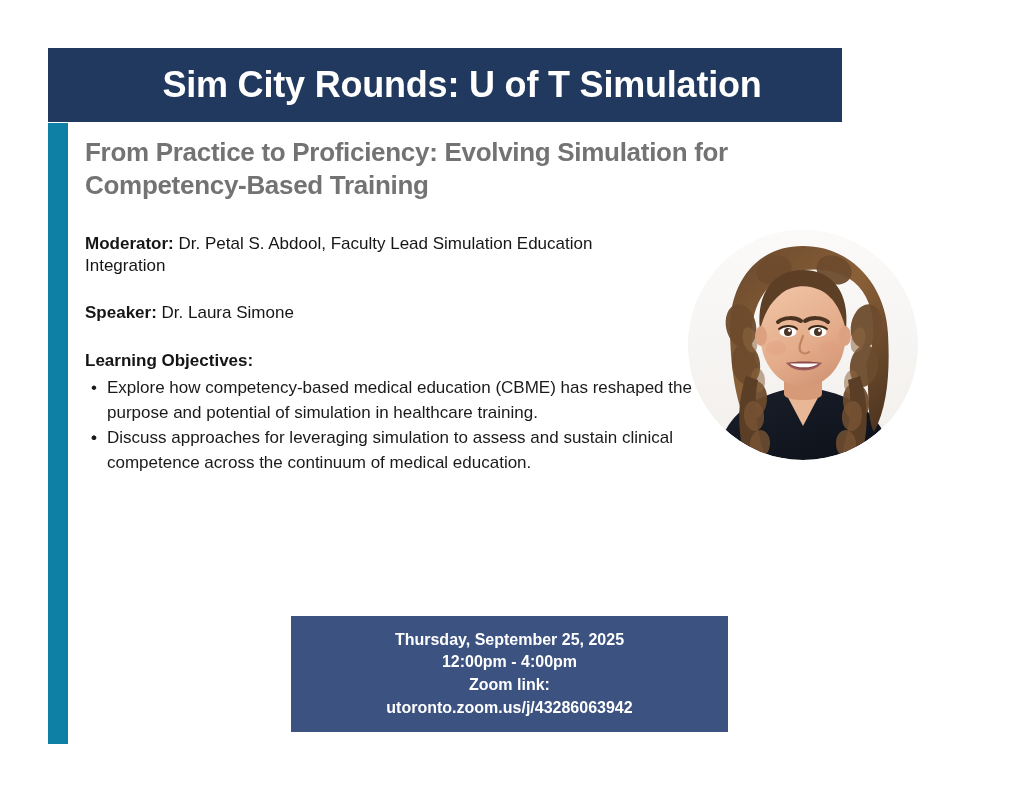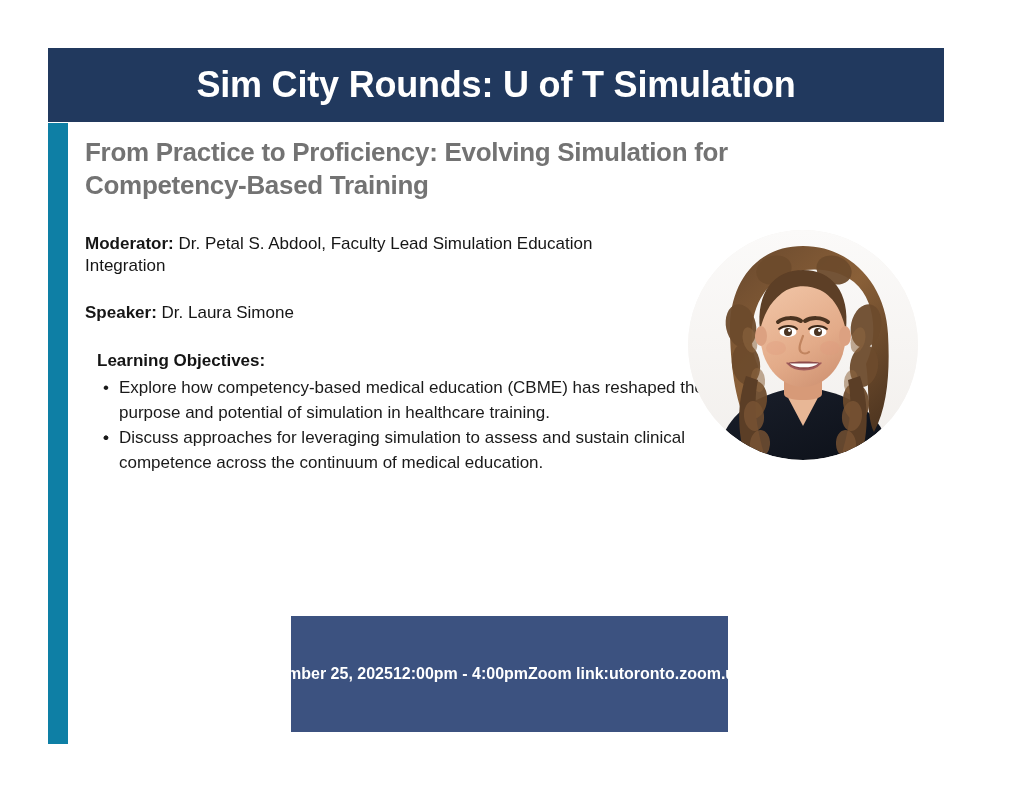--- a/index.html
+++ b/index.html
@@ -24,26 +24,27 @@
     width: 1024px;
     height: 791px;
     background: #ffffff;
   }
 
   
   #title-banner {
     position: absolute;
     left: 48px;
     top: 48px;
-    width: 896px;
+    width: 760px;
     height: 74px;
     background: #21395E;
     display: flex;
     align-items: center;
     justify-content: center;
+    padding-left: 34px;
   }
   #title-banner .banner-text {
     color: #ffffff;
     font-size: 36px;
     font-weight: bold;
     letter-spacing: -0.2px;
     line-height: 1;
     white-space: nowrap;
   }
 
@@ -81,21 +82,21 @@
     color: #161616;
     margin: 0;
   }
   .person-line .role {
     font-weight: bold;
   }
 
   #speaker-block { margin-top: 24px; }
   #moderator-block { margin-top: 30px; width: 560px; }
 
-  #objectives-block { margin-top: 26px; margin-left: 12px; }
+  #objectives-block { margin-top: 26px; }
   #objectives-heading {
     font-size: 17px;
     font-weight: bold;
     color: #141414;
     margin: 0 0 5px 0;
   }
   #objectives-list {
     list-style: none;
     margin: 0;
     padding: 0;
@@ -133,20 +134,21 @@
 
   
   #details-box {
     position: absolute;
     left: 291px;
     top: 616px;
     width: 437px;
     height: 116px;
     background: #3C5280;
     display: flex;
+    flex-direction: column;
     align-items: center;
     justify-content: center;
   }
   #details-box .detail-line {
     color: #ffffff;
     font-size: 16px;
     font-weight: bold;
     line-height: 1.42;
     text-align: center;
     white-space: nowrap;

